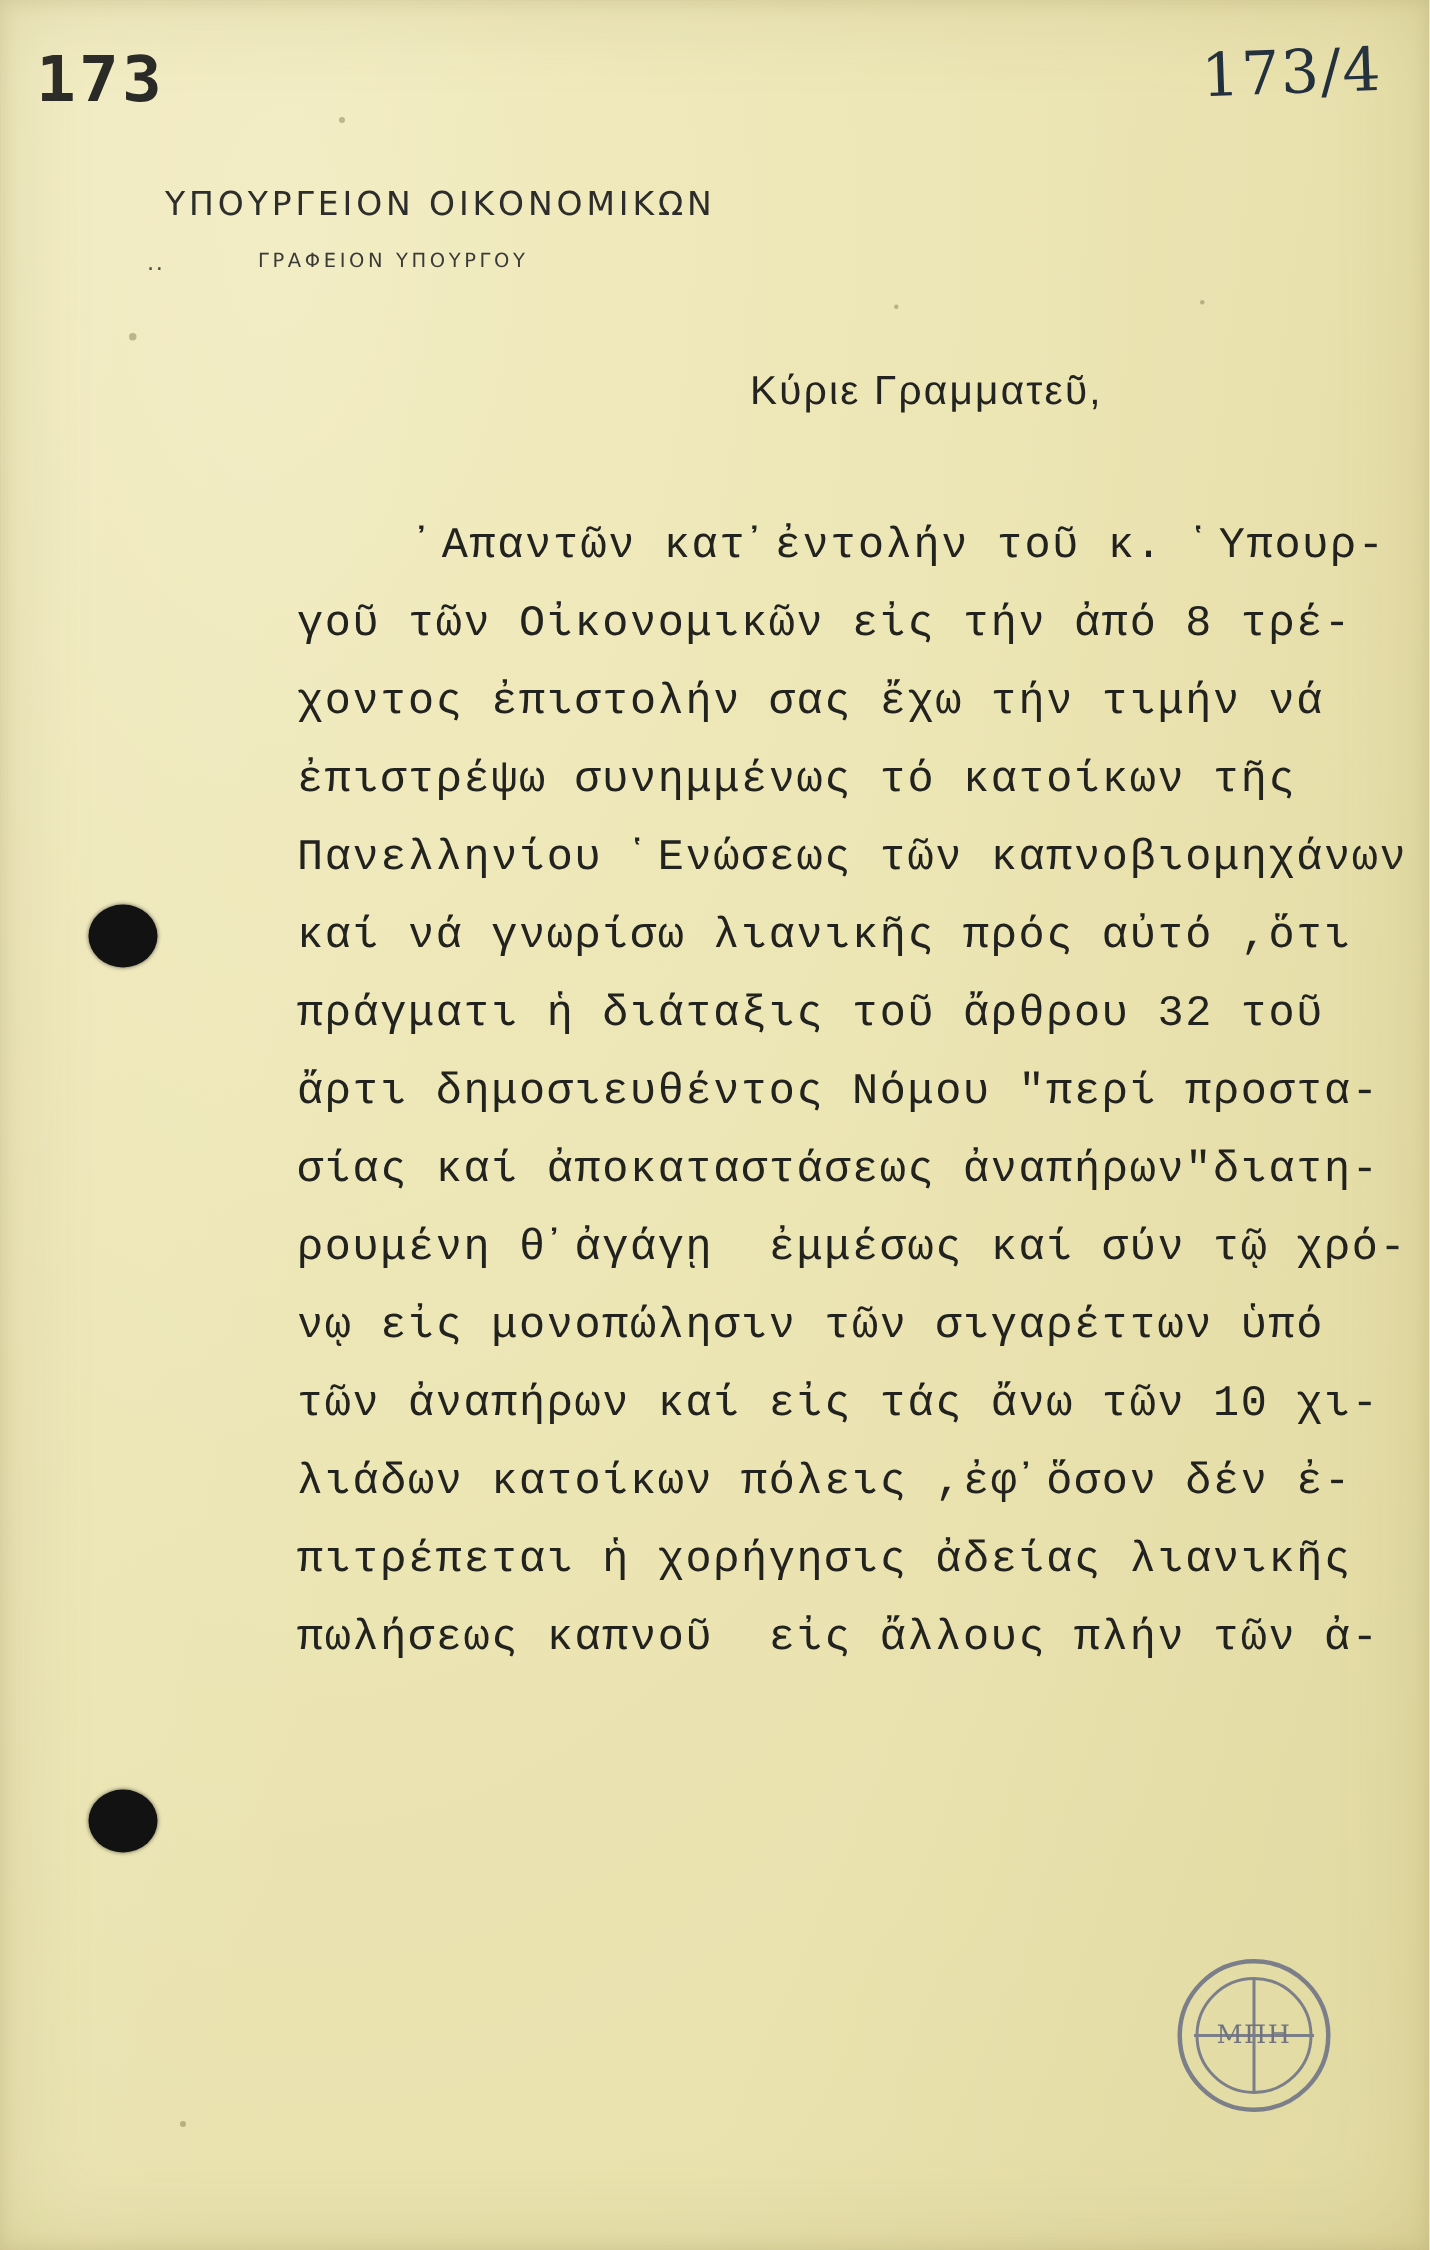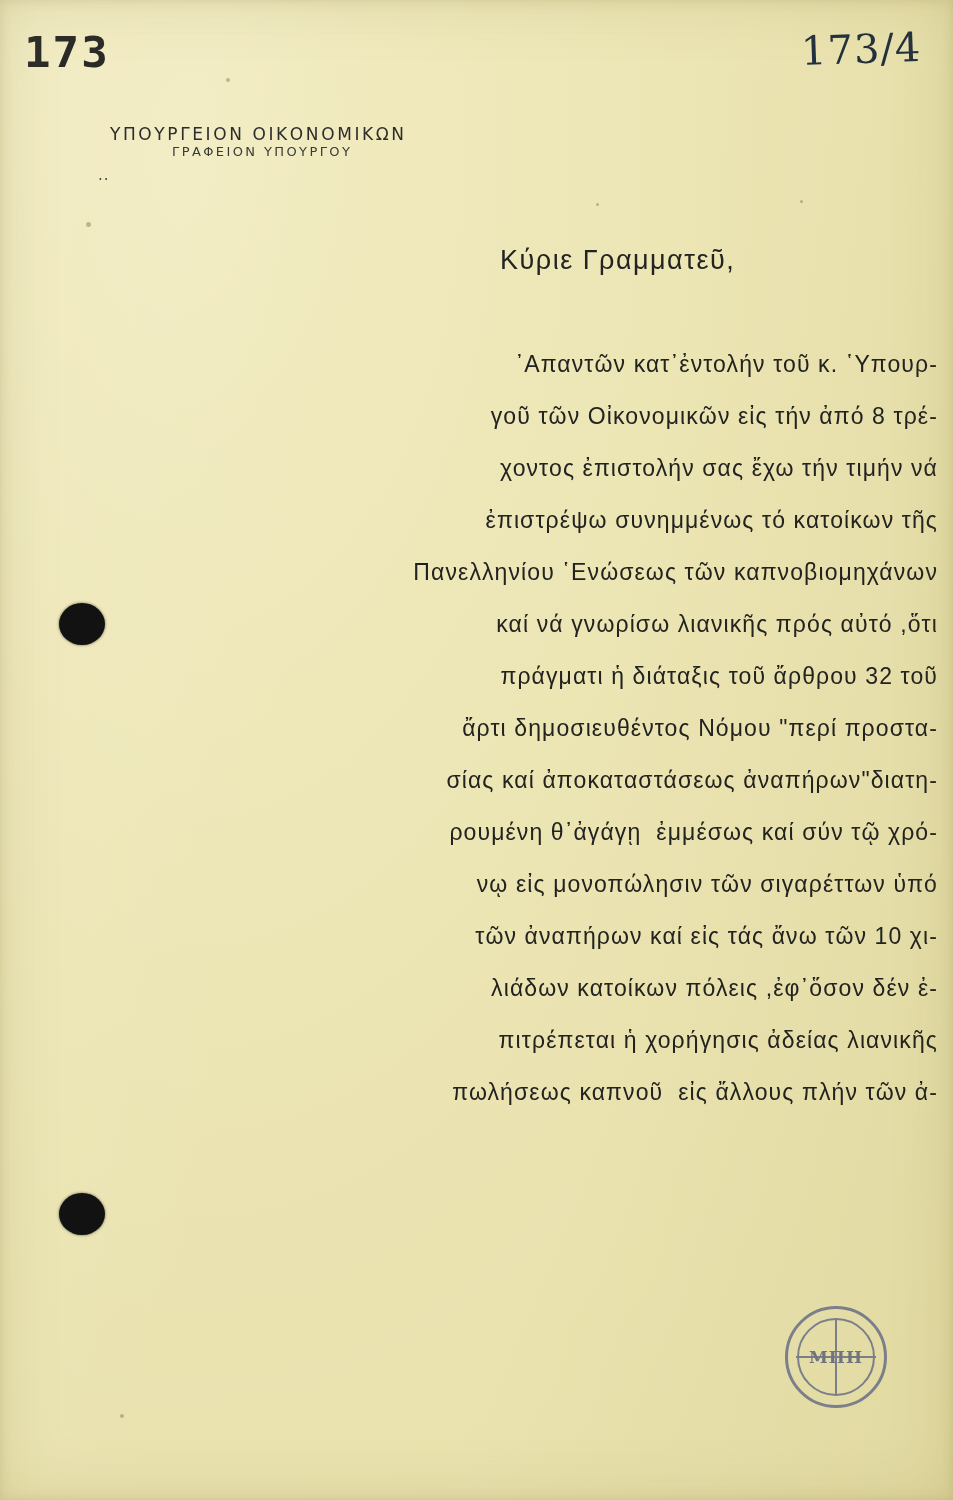--- a/index.html
+++ b/index.html
@@ -58,26 +58,26 @@
   }
 
   
   .letterhead {
     position: absolute;
     left: 110px;
     top: 124px;
   }
   .lh-main {
     font-family: "DejaVu Sans", sans-serif;
-    font-size: 17px;
+    font-size: 22px;
     letter-spacing: 2.6px;
     color: #2d2d2b;
   }
   .lh-sub {
-    margin-top: 0;
+    margin-top: 18px;
     margin-left: 62px;
     font-family: "DejaVu Sans", sans-serif;
     font-size: 13px;
     letter-spacing: 2.4px;
     color: #3a3a37;
   }
   .lh-dots {
     position: absolute;
     left: -12px;
     top: 42px;
@@ -98,27 +98,26 @@
   }
 
   
   .body-text {
     position: absolute;
     left: 198px;
     top: 338px;
     width: 740px;
   }
   .body-line {
-    font-family: Liberation Sans, sans-serif;
-    font-size: 23px;
+    font-family: Liberation Mono, monospace;
+    font-size: 29px;
     line-height: 52px;
     color: #22221f;
     letter-spacing: 1.1px;
     white-space: pre;
-    text-align: right;
   }
   .body-line.indent {
     text-indent: 78px;
   }
 
   
   .punch {
     position: absolute;
     width: 46px;
     height: 42px;
@@ -147,21 +146,21 @@
   .stamp-inner {
     width: 74px;
     height: 74px;
     border-radius: 50%;
     border: 2px solid #6a6f86;
     display: flex;
     align-items: center;
     justify-content: center;
     font-family: "DejaVu Serif", serif;
     font-size: 17px;
-    font-weight: 700;
+    font-weight: 400;
     letter-spacing: 1px;
   }
   .stamp-bar {
     position: absolute;
     left: 8px;
     right: 8px;
     top: 50%;
     height: 2px;
     background: #6a6f86;
     transform: translateY(-1px);

